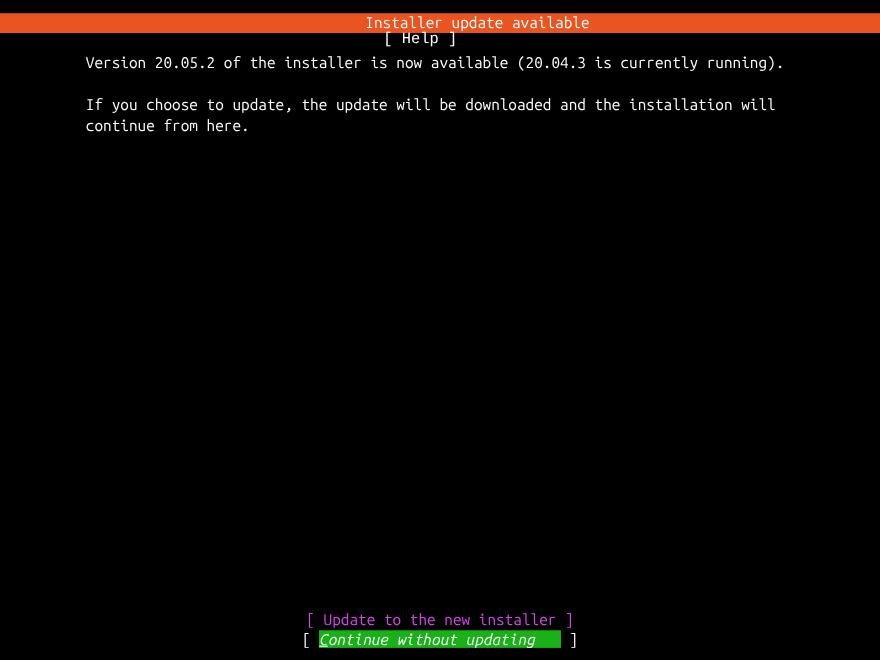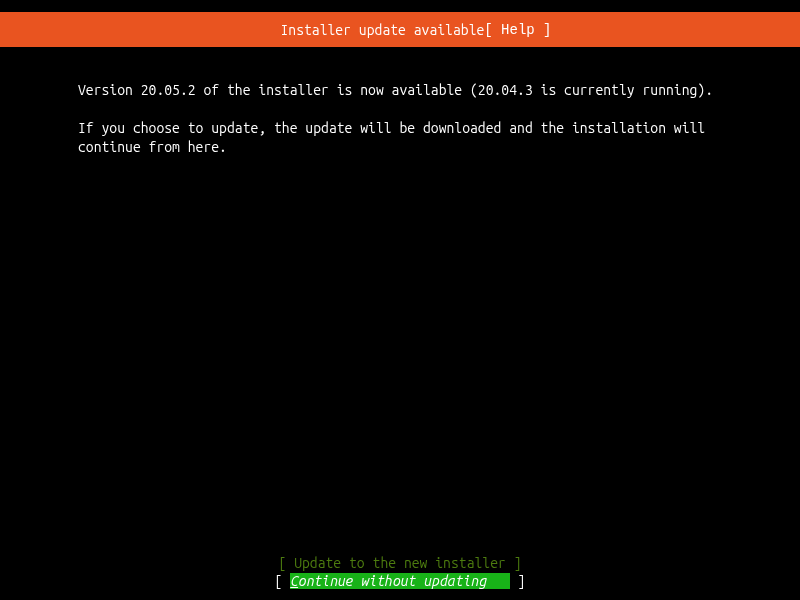--- a/index.html
+++ b/index.html
@@ -12,38 +12,39 @@
       height: 600px;
       background-color: #000000;
       font-family: "Ubuntu Mono", "DejaVu Sans Mono", "Courier New", monospace;
       font-size: 14px;
       color: #ffffff;
       overflow: hidden;
       position: relative;
     }
     .header-bar {
       background-color: #e95420;
-      height: 35px;
+      height: 18px;
       display: flex;
-      justify-content: center;
+      justify-content: space-between;
       align-items: center;
       padding: 0 10px;
       margin-top: 12px;
+      flex-direction: column;
     }
     .header-title {
       color: #ffffff;
       padding-left: 68px;
     }
     .header-help {
       color: #ffffff;
       padding-right: 36px;
       font-family: Liberation Mono, monospace;
     }
     .content {
-      padding: 34px 78px 0 78px;
+      padding: 18px 78px 0 78px;
       color: #ffffff;
       line-height: 1.4;
     }
     .content p {
       margin-bottom: 18px;
     }
     .release-url {
       text-align: left;
       padding-left: 120px;
       margin-bottom: 18px;
@@ -51,21 +52,21 @@
     .button-area {
       position: absolute;
       bottom: 10px;
       left: 0;
       right: 0;
       display: flex;
       flex-direction: column;
       align-items: center;
     }
     .tui-button {
-      color: #4d7c0f;
+      color: #d946ef;
       white-space: pre;
       line-height: 1.3;
     }
     .tui-button-selected {
       white-space: pre;
       line-height: 1.3;
     }
     .tui-button-selected .bracket-outer {
       color: #ffffff;
     }

